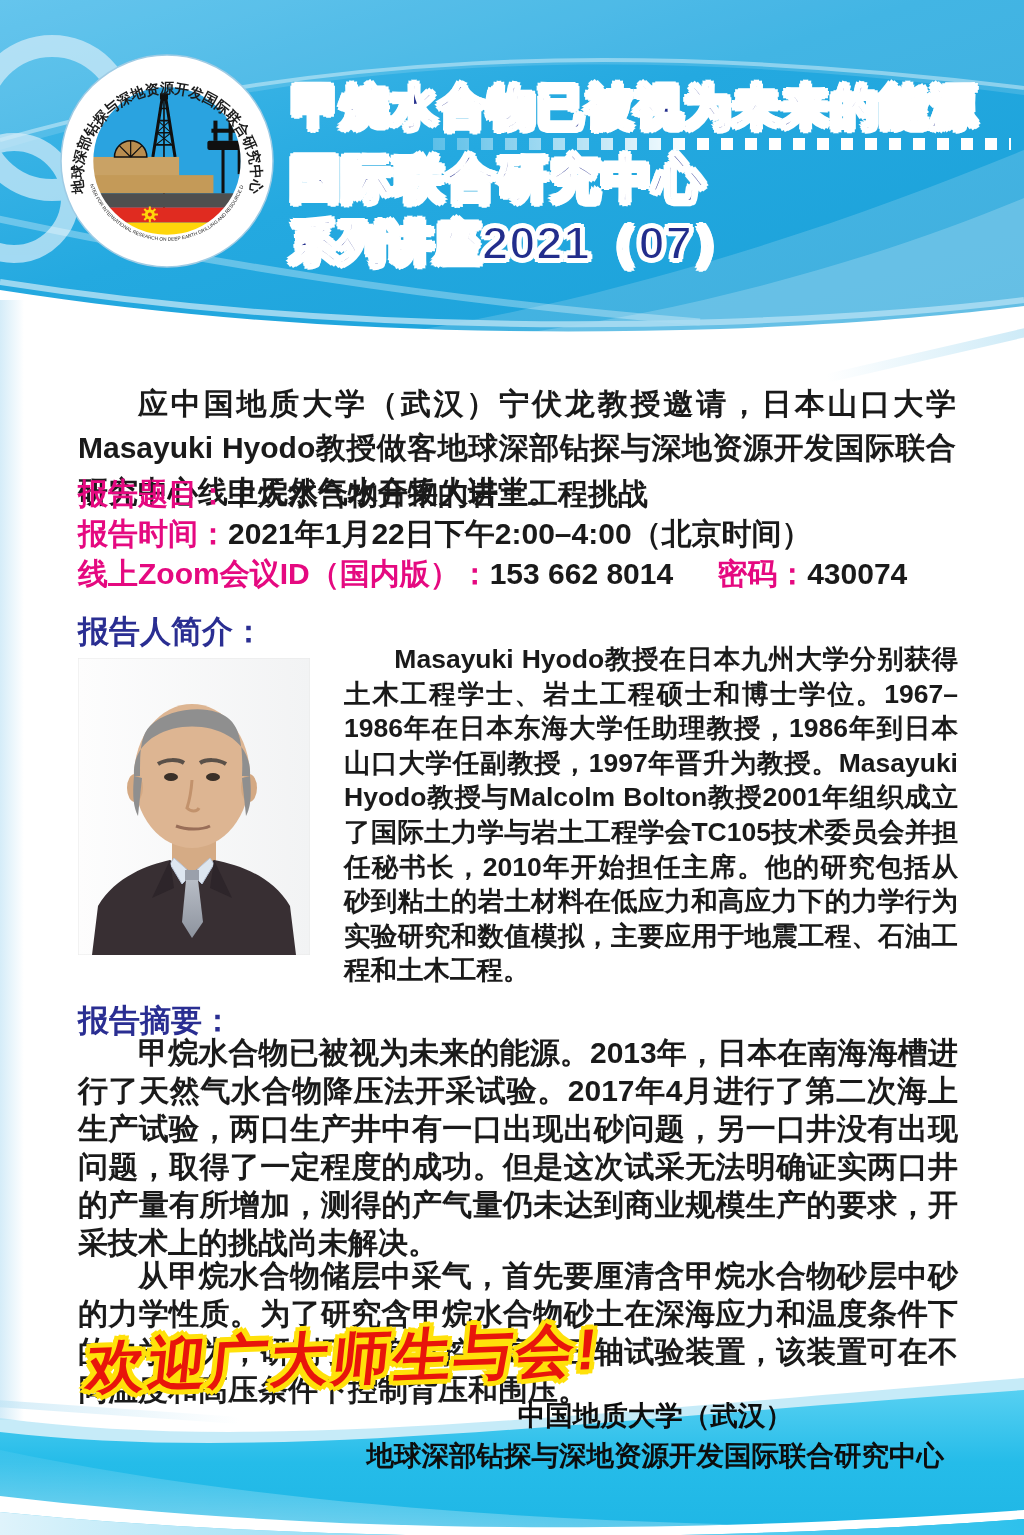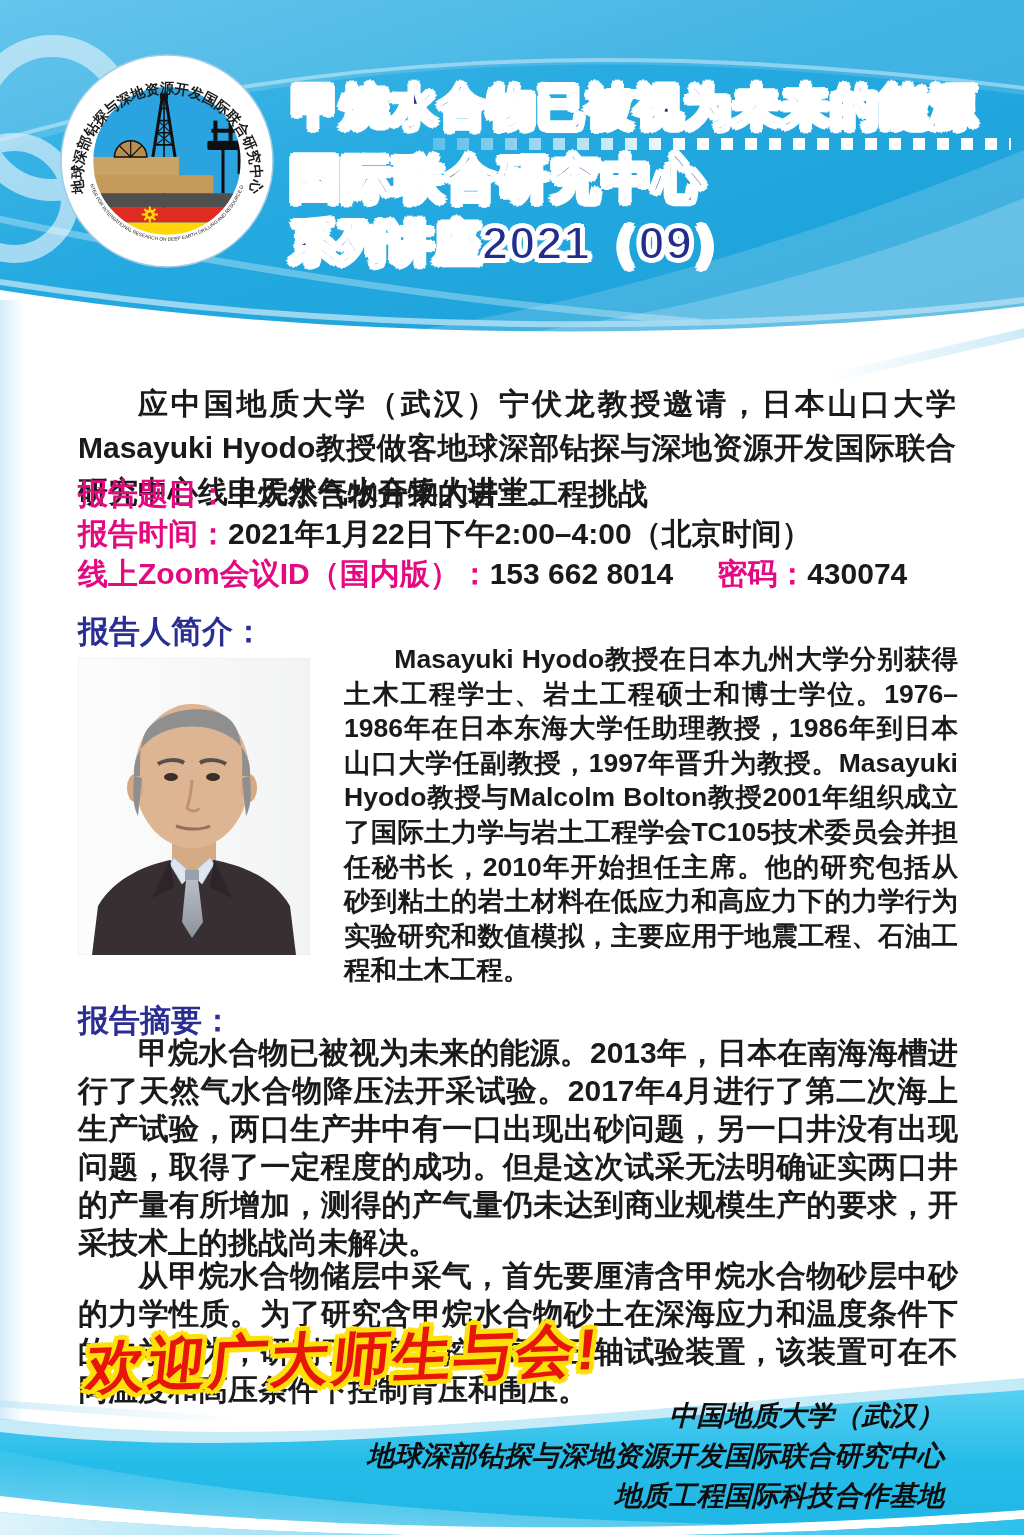--- a/index.html
+++ b/index.html
@@ -75,22 +75,22 @@
   
   .welcome {
     position:absolute; left:88px; top:1320px; z-index:4;
     font-size:58px; font-weight:900; color:#e8150b; letter-spacing:3px; white-space:nowrap;
     transform:skewX(-8deg) rotate(-2deg);
     text-shadow:
       -5px 0 0 #ffe10a, 5px 0 0 #ffe10a, 0 -5px 0 #ffe10a, 0 5px 0 #ffe10a,
       -4px -4px 0 #ffe10a, 4px -4px 0 #ffe10a, -4px 4px 0 #ffe10a, 4px 4px 0 #ffe10a;
   }
   .ftr-bg { position:absolute; left:0; bottom:0; width:1024px; height:235px; display:block; z-index:2; }
-  .orgs { position:absolute; right:80px; top:1396px; z-index:5; text-align:right;
-    font-size:27.5px; line-height:40px; font-weight:900; color:#0d0d0d; white-space:nowrap;font-style:italic; }
+  .orgs { position:absolute; right:80px; top:1396px; z-index:5; text-align:center;
+    font-size:27.5px; line-height:40px; font-weight:900; color:#0d0d0d; white-space:nowrap; }
 </style>
 </head>
 <body>
 
 <div class="poster">
 
   <svg class="hdr-bg" viewBox="0 0 1024 336" preserveAspectRatio="none">
     <defs>
       <linearGradient id="hg" x1="0" y1="0" x2="1" y2="1">
         <stop offset="0" stop-color="#4cbcea"></stop>
@@ -169,21 +169,21 @@
       <textPath href="#arcTop" startOffset="50%" text-anchor="middle">地球深部钻探与深地资源开发国际联合研究中心</textPath>
     </text>
     <text font-size="4.8" fill="#1b1b1b">
       <textPath href="#arcBot" startOffset="50%" text-anchor="middle">NATIONAL CENTER FOR INTERNATIONAL RESEARCH ON DEEP EARTH DRILLING AND RESOURCE DEVELOPMENT</textPath>
     </text>
   </svg>
 
   <div class="hdr-title t1">甲烷水合物已被视为未来的能源</div>
   <div class="dots"></div>
   <div class="hdr-title t2">国际联合研究中心</div>
-  <div class="hdr-title t3">系列讲座2021（09）</div>
+  <div class="hdr-title t3">系列讲座2021（07）</div>
 
   <div class="edge-left"></div>
   <div class="streak-tr"></div>
   <div class="streak-bl"></div>
 
   <p class="intro">应中国地质大学（武汉）宁伏龙教授邀请，日本山口大学Masayuki Hyodo教授做客地球深部钻探与深地资源开发国际联合研究中心线上天然气水合物大讲堂。</p>
 
   <div class="details">
     <div>
       <span class="lbl">报告题目：</span><span>甲烷水合物开采的岩土工程挑战</span>
@@ -235,21 +235,21 @@
     <path d="M96,200 L114,216 L104,226 L92,206 Z" fill="#dde6f0" stroke="#b9c4d6"></path>
     <path d="M132,200 L114,216 L124,226 L136,206 Z" fill="#dde6f0" stroke="#b9c4d6"></path>
 
     <rect x="107" y="212" width="14" height="11" fill="#9aa0ab"></rect>
     <path d="M108,222 L120,222 L125,264 L114,280 L104,264 Z" fill="url(#tieG)"></path>
 
     <path d="M92,202 L74,240 L96,230 Z" fill="#2d252a"></path>
     <path d="M136,202 L154,240 L132,230 Z" fill="#2d252a"></path>
   </svg>
 
-  <p class="bio">Masayuki Hyodo教授在日本九州大学分别获得土木工程学士、岩土工程硕士和博士学位。1976–1986年在日本东海大学任助理教授，1986年到日本山口大学任副教授，1997年晋升为教授。Masayuki Hyodo教授与Malcolm Bolton教授2001年组织成立了国际土力学与岩土工程学会TC105技术委员会并担任秘书长，2010年开始担任主席。他的研究包括从砂到粘土的岩土材料在低应力和高应力下的力学行为实验研究和数值模拟，主要应用于地震工程、石油工程和土木工程。</p>
+  <p class="bio">Masayuki Hyodo教授在日本九州大学分别获得土木工程学士、岩土工程硕士和博士学位。1967–1986年在日本东海大学任助理教授，1986年到日本山口大学任副教授，1997年晋升为教授。Masayuki Hyodo教授与Malcolm Bolton教授2001年组织成立了国际土力学与岩土工程学会TC105技术委员会并担任秘书长，2010年开始担任主席。他的研究包括从砂到粘土的岩土材料在低应力和高应力下的力学行为实验研究和数值模拟，主要应用于地震工程、石油工程和土木工程。</p>
 
   <div class="section-label lbl-abstract">报告摘要：</div>
   <p class="abs-p abs1">甲烷水合物已被视为未来的能源。2013年，日本在南海海槽进行了天然气水合物降压法开采试验。2017年4月进行了第二次海上生产试验，两口生产井中有一口出现出砂问题，另一口井没有出现问题，取得了一定程度的成功。但是这次试采无法明确证实两口井的产量有所增加，测得的产气量仍未达到商业规模生产的要求，开采技术上的挑战尚未解决。</p>
   <p class="abs-p abs2">从甲烷水合物储层中采气，首先要厘清含甲烷水合物砂层中砂的力学性质。为了研究含甲烷水合物砂土在深海应力和温度条件下的力学行为，研制了一套可控温高压三轴试验装置，该装置可在不同温度和高压条件下控制背压和围压。</p>
 
   <div class="welcome">欢迎广大师生与会!</div>
 
   <svg class="ftr-bg" viewBox="0 0 1024 235" preserveAspectRatio="none">
     <defs>
       <linearGradient id="fg" x1="0" y1="0" x2="0" y2="1">
@@ -270,16 +270,15 @@
     <path d="M0,118 C 250,152 540,118 1024,78 L1024,235 L0,235 Z" fill="#aee2f5" opacity="0.7"></path>
     <path d="M0,132 C 270,163 560,122 1024,90 L1024,235 L0,235 Z" fill="url(#fg)"></path>
     <path d="M0,235 L0,150 C 200,192 430,216 720,224 L800,235 Z" fill="url(#fleft)" opacity="0.55"></path>
     <path d="M0,196 C 300,231 620,238 1024,210 L1024,219 C 660,246 280,240 0,212 Z" fill="#ffffff"></path>
     <path d="M0,212 C 280,240 660,246 1024,219 L1024,235 L0,235 Z" fill="url(#botGrad)"></path>
   </svg>
 
   <div class="orgs">
     <div>中国地质大学（武汉）</div>
     <div>地球深部钻探与深地资源开发国际联合研究中心</div>
-    <div>地质工程国际科技合作基地</div>
   </div>
 
 </div>
 
 </body></html>

